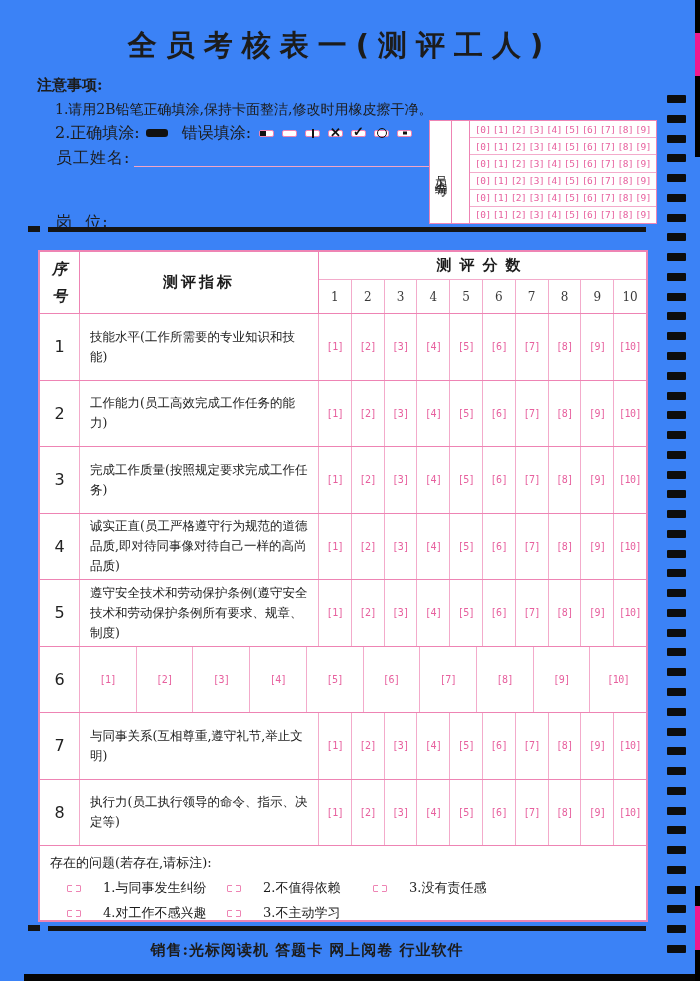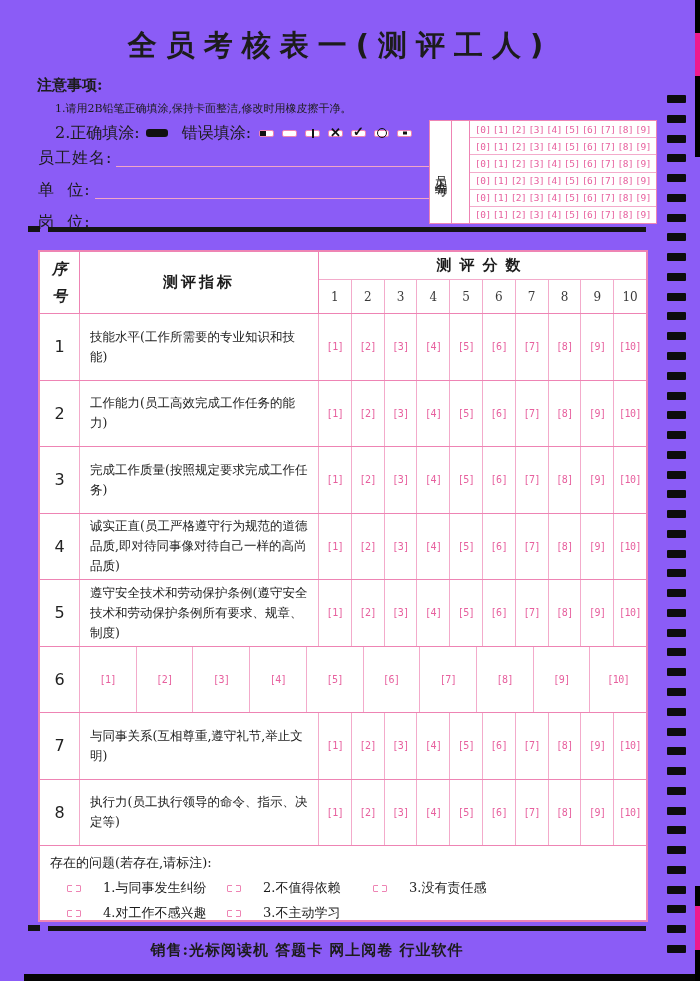--- a/index.html
+++ b/index.html
@@ -1,43 +1,43 @@
 <!DOCTYPE html>
 <html><head>
 <meta charset="utf-8">
 <style>
   * { margin:0; padding:0; box-sizing:border-box; }
   body { background:#d9d9d9; font-family:"DejaVu Sans","Liberation Sans",sans-serif; }
-  .page { position:relative; width:700px; height:981px; background:#8b5cf6; overflow:hidden; color:#1c1c1c; }
+  .page { position:relative; width:700px; height:981px; background:#3b82f6; overflow:hidden; color:#1c1c1c; }
 
   .title { position:absolute; top:26px; left:0; right:20px; text-align:center;
            font-size:29px; font-weight:bold; letter-spacing:9px; white-space:nowrap;
            font-family:"DejaVu Sans","Liberation Sans",sans-serif; }
 
   .notice-h { position:absolute; left:37px; top:76px; font-size:15px; font-weight:bold;
               font-family:"DejaVu Serif","Liberation Serif",serif; }
-  .notice-1 { position:absolute; left:55px; top:101px; font-size:11px;
+  .notice-1 { position:absolute; left:55px; top:101px; font-size:14px;
               font-family:"DejaVu Serif","Liberation Serif",serif; }
   .notice-2 { position:absolute; left:55px; top:126px; font-size:16px; height:14px;
               display:flex; align-items:center; font-family:"DejaVu Serif","Liberation Serif",serif; }
   .swatch { display:inline-block; width:22px; height:8px; background:#111; border-radius:3px; margin:0 14px 0 6px; }
   .wex { display:inline-flex; align-items:center; gap:8px; margin-left:8px; }
   .wbox { position:relative; width:15px; height:7px; border:1px solid #ee84b4; border-radius:2px; display:inline-block; background:#fff; }
   .wbox.partial::after { content:''; position:absolute; left:0; top:0; bottom:0; width:6px; background:#111; }
   .wbox.bar::after { content:''; position:absolute; left:5.5px; top:-2px; bottom:-2px; width:2.5px; background:#111; }
   .wbox.cross::after { content:'✕'; position:absolute; left:50%; top:50%; transform:translate(-50%,-54%);
                        color:#111; font-size:13px; font-weight:bold; line-height:1; }
   .wbox.check::after { content:'✓'; position:absolute; left:50%; top:50%; transform:translate(-50%,-60%);
                        color:#111; font-size:13px; font-weight:bold; line-height:1; }
   .wbox.circle::after { content:''; position:absolute; left:50%; top:50%; transform:translate(-50%,-50%);
                         width:8px; height:8px; border:1.5px solid #111; border-radius:50%; }
   .wbox.dot::after { content:''; position:absolute; left:50%; top:50%; transform:translate(-50%,-50%);
                      width:4px; height:3px; background:#111; }
 
-  .field { position:absolute; left:38px; width:394px; display:flex; align-items:flex-end;
+  .field { position:absolute; left:56px; width:394px; display:flex; align-items:flex-end;
            font-size:16px; font-family:"DejaVu Serif","Liberation Serif",serif; }
   .field .lbl { white-space:pre; letter-spacing:1px; }
   .field .line { flex:1; border-bottom:1.5px solid #f2a6c6; margin:0 0 2px 4px; height:1px; }
   .f1 { top:148px; } .f2 { top:180px; } .f3 { top:212px;gap:40px; }
 
   .eid { position:absolute; left:429px; top:120px; width:228px; height:104px;
          border:1.5px solid #ee84b4; display:flex; background:#fff; }
   .eid-label { width:22px; border-right:1px solid #ee84b4; display:flex; align-items:center; justify-content:center;
                font-size:12.5px; writing-mode:vertical-rl; text-orientation:upright; letter-spacing:3px;
                font-family:"DejaVu Serif","Liberation Serif",serif; }
@@ -124,24 +124,20 @@
         <span class="wbox bar"></span>
         <span class="wbox cross"></span>
         <span class="wbox check"></span>
         <span class="wbox circle"></span>
         <span class="wbox dot"></span>
       </span>
   </div>
 
   <div class="field f1">
     <span class="lbl">员工姓名:</span>
-    <span class="line"></span>
-  </div>
-  <div class="field f2">
-    <span class="lbl">单  位:</span>
     <span class="line"></span>
   </div>
   <div class="field f3">
     <span class="lbl">岗  位:</span>
     <span class="line"></span>
   </div>
 
   <div class="eid">
     <div class="eid-label">员工编号</div>
     <div class="eid-write"></div>

